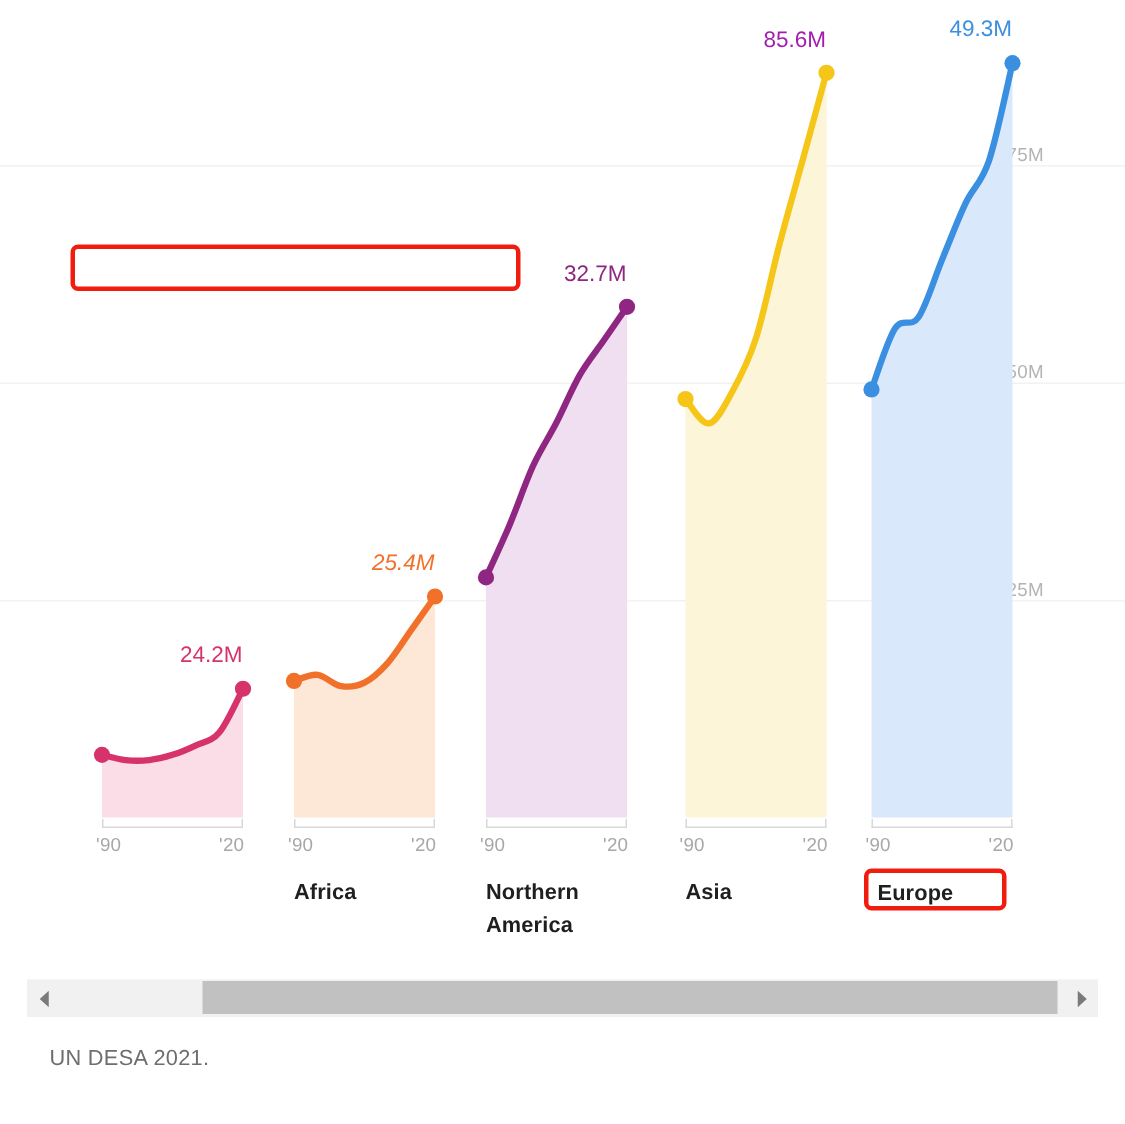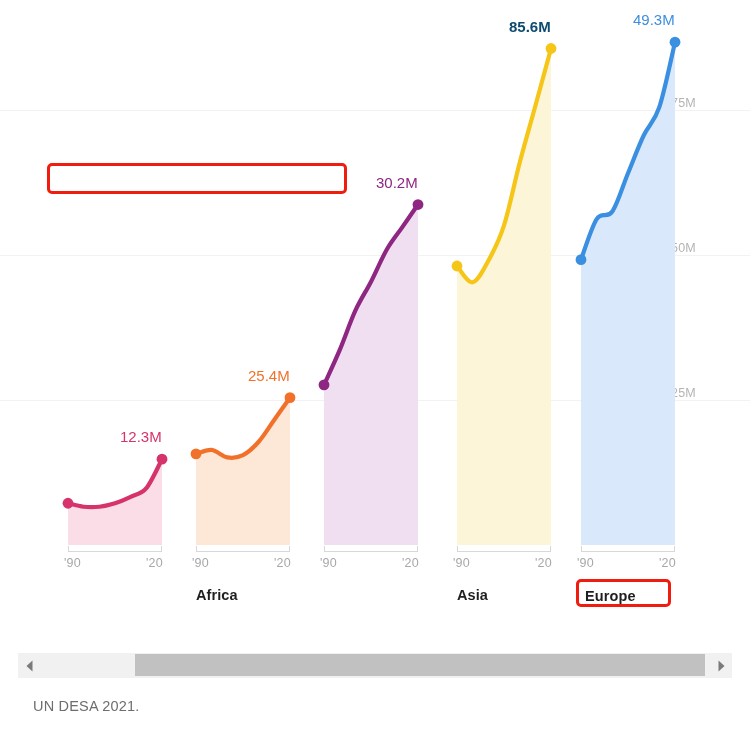--- a/index.html
+++ b/index.html
@@ -186,66 +186,70 @@
           <path d="M 0.00 503.24 C 2.61 503.82, 10.44 506.14, 15.67 506.72 C 20.89 507.30, 26.11 507.30, 31.33 506.72 C 36.56 506.14, 41.78 504.88, 47.00 503.24 C 52.22 501.60, 57.44 499.37, 62.67 496.86 C 67.89 494.35, 73.11 494.44, 78.33 488.16 C 83.56 481.88, 91.39 463.99, 94.00 459.16" fill="none" stroke="#d6336c" stroke-width="4.2" stroke-linecap="round" stroke-linejoin="round"></path>
           <circle cx="0" cy="503.24" r="5.4" fill="#d6336c"></circle>
           <circle cx="94" cy="459.15999999999997" r="5.4" fill="#d6336c"></circle>
         </svg>
       </div>
       <div class="axis-line" style="left: 68px; width: 94px; top: 551px;"></div>
       <div class="axis-tick" style="left: 68px; top: 546px;"></div>
       <div class="tick-label" style="left: 64px; top: 556px;">'90</div>
       <div class="axis-tick" style="left: 161px; top: 546px;"></div>
       <div class="tick-label" style="left: 146px; top: 556px;">'20</div>
-      <div class="value-label" style="color: rgb(214, 51, 108); left: 120px; top: 428.16px;">12.3M</div>
+      <div class="value-label" style="color: rgb(214, 51, 108); left: 120px; top: 428.16px;">24.2M</div>
       <div class="panel" style="left: 196px; width: 94px;">
         <svg class="panel-plot" width="94" height="650" viewBox="0 0 94 650">
           <path d="M 0.00 453.94 C 2.61 453.26, 10.44 449.30, 15.67 449.88 C 20.89 450.46, 26.11 456.55, 31.33 457.42 C 36.56 458.29, 41.78 457.71, 47.00 455.10 C 52.22 452.49, 57.44 447.66, 62.67 441.76 C 67.89 435.86, 73.11 427.07, 78.33 419.72 C 83.56 412.37, 91.39 401.35, 94.00 397.68 L 94 545 L 0 545 Z" fill="#fde8d8"></path>
           <path d="M 0.00 453.94 C 2.61 453.26, 10.44 449.30, 15.67 449.88 C 20.89 450.46, 26.11 456.55, 31.33 457.42 C 36.56 458.29, 41.78 457.71, 47.00 455.10 C 52.22 452.49, 57.44 447.66, 62.67 441.76 C 67.89 435.86, 73.11 427.07, 78.33 419.72 C 83.56 412.37, 91.39 401.35, 94.00 397.68" fill="none" stroke="#f2712a" stroke-width="4.2" stroke-linecap="round" stroke-linejoin="round"></path>
           <circle cx="0" cy="453.94" r="5.4" fill="#f2712a"></circle>
           <circle cx="94" cy="397.68" r="5.4" fill="#f2712a"></circle>
         </svg>
       </div>
       <div class="axis-line" style="left: 196px; width: 94px; top: 551px;"></div>
       <div class="axis-tick" style="left: 196px; top: 546px;"></div>
       <div class="tick-label" style="left: 192px; top: 556px;">'90</div>
       <div class="axis-tick" style="left: 289px; top: 546px;"></div>
       <div class="tick-label" style="left: 274px; top: 556px;">'20</div>
-      <div class="value-label" style="color: rgb(242, 113, 42); left: 248px; top: 366.68px;">25.4M</div>
+      <div class="value-label" style="color: rgb(242, 113, 42); left: 248px; top: 366.68px; font-style: italic;">25.4M</div>
       <div class="panel-name" style="left: 196px; top: 585px;">
         <div>Africa</div>
       </div>
       <div class="panel" style="left: 324px; width: 94px;">
         <svg class="panel-plot" width="94" height="650" viewBox="0 0 94 650">
           <path d="M 0.00 384.92 C 2.61 379.12, 10.44 362.49, 15.67 350.12 C 20.89 337.75, 26.11 322.09, 31.33 310.68 C 36.56 299.27, 41.78 291.83, 47.00 281.68 C 52.22 271.53, 57.44 258.87, 62.67 249.78 C 67.89 240.69, 73.11 234.70, 78.33 227.16 C 83.56 219.62, 91.39 208.31, 94.00 204.54 L 94 545 L 0 545 Z" fill="#efdff0"></path>
           <path d="M 0.00 384.92 C 2.61 379.12, 10.44 362.49, 15.67 350.12 C 20.89 337.75, 26.11 322.09, 31.33 310.68 C 36.56 299.27, 41.78 291.83, 47.00 281.68 C 52.22 271.53, 57.44 258.87, 62.67 249.78 C 67.89 240.69, 73.11 234.70, 78.33 227.16 C 83.56 219.62, 91.39 208.31, 94.00 204.54" fill="none" stroke="#8e2682" stroke-width="4.2" stroke-linecap="round" stroke-linejoin="round"></path>
           <circle cx="0" cy="384.91999999999996" r="5.4" fill="#8e2682"></circle>
           <circle cx="94" cy="204.54000000000002" r="5.4" fill="#8e2682"></circle>
         </svg>
       </div>
       <div class="axis-line" style="left: 324px; width: 94px; top: 551px;"></div>
       <div class="axis-tick" style="left: 324px; top: 546px;"></div>
       <div class="tick-label" style="left: 320px; top: 556px;">'90</div>
       <div class="axis-tick" style="left: 417px; top: 546px;"></div>
       <div class="tick-label" style="left: 402px; top: 556px;">'20</div>
-      <div class="value-label" style="color: rgb(142, 38, 130); left: 376px; top: 173.54px;">30.2M</div>
+      <div class="value-label" style="color: rgb(142, 38, 130); left: 376px; top: 173.54px;">32.7M</div>
+      <div class="panel-name" style="left: 324px; top: 585px;">
+        <div>Northern</div>
+        <div>America</div>
+      </div>
       <div class="panel" style="left: 457px; width: 94px;">
         <svg class="panel-plot" width="94" height="650" viewBox="0 0 94 650">
           <path d="M 0.00 266.02 C 2.61 268.73, 10.44 283.13, 15.67 282.26 C 20.89 281.39, 26.11 270.27, 31.33 260.80 C 36.56 251.33, 41.78 241.76, 47.00 225.42 C 52.22 209.08, 57.44 182.69, 62.67 162.78 C 67.89 142.87, 73.11 124.98, 78.33 105.94 C 83.56 86.90, 91.39 58.09, 94.00 48.52 L 94 545 L 0 545 Z" fill="#fdf5d8"></path>
           <path d="M 0.00 266.02 C 2.61 268.73, 10.44 283.13, 15.67 282.26 C 20.89 281.39, 26.11 270.27, 31.33 260.80 C 36.56 251.33, 41.78 241.76, 47.00 225.42 C 52.22 209.08, 57.44 182.69, 62.67 162.78 C 67.89 142.87, 73.11 124.98, 78.33 105.94 C 83.56 86.90, 91.39 58.09, 94.00 48.52" fill="none" stroke="#f5c518" stroke-width="4.2" stroke-linecap="round" stroke-linejoin="round"></path>
           <circle cx="0" cy="266.02" r="5.4" fill="#f5c518"></circle>
           <circle cx="94" cy="48.52000000000004" r="5.4" fill="#f5c518"></circle>
         </svg>
       </div>
       <div class="axis-line" style="left: 457px; width: 94px; top: 551px;"></div>
       <div class="axis-tick" style="left: 457px; top: 546px;"></div>
       <div class="tick-label" style="left: 453px; top: 556px;">'90</div>
       <div class="axis-tick" style="left: 550px; top: 546px;"></div>
       <div class="tick-label" style="left: 535px; top: 556px;">'20</div>
-      <div class="value-label" style="color: #0c4a6e; left: 509px; top: 17.52px; font-weight: bold;">85.6M</div>
+      <div class="value-label" style="color: #a21caf; left: 509px; top: 17.52px;">85.6M</div>
       <div class="panel-name" style="left: 457px; top: 585px;">
         <div>Asia</div>
       </div>
       <div class="panel" style="left: 581px; width: 94px;">
         <svg class="panel-plot" width="94" height="650" viewBox="0 0 94 650">
           <path d="M 0.00 259.64 C 2.61 252.87, 10.44 227.06, 15.67 219.04 C 20.89 211.02, 26.11 219.14, 31.33 211.50 C 36.56 203.86, 41.78 185.88, 47.00 173.22 C 52.22 160.56, 57.44 146.54, 62.67 135.52 C 67.89 124.50, 73.11 122.66, 78.33 107.10 C 83.56 91.54, 91.39 52.97, 94.00 42.14 L 94 545 L 0 545 Z" fill="#d9e9fb"></path>
           <path d="M 0.00 259.64 C 2.61 252.87, 10.44 227.06, 15.67 219.04 C 20.89 211.02, 26.11 219.14, 31.33 211.50 C 36.56 203.86, 41.78 185.88, 47.00 173.22 C 52.22 160.56, 57.44 146.54, 62.67 135.52 C 67.89 124.50, 73.11 122.66, 78.33 107.10 C 83.56 91.54, 91.39 52.97, 94.00 42.14" fill="none" stroke="#3b8fe0" stroke-width="4.2" stroke-linecap="round" stroke-linejoin="round"></path>
           <circle cx="0" cy="259.64" r="5.4" fill="#3b8fe0"></circle>
           <circle cx="94" cy="42.139999999999986" r="5.4" fill="#3b8fe0"></circle>
         </svg>

